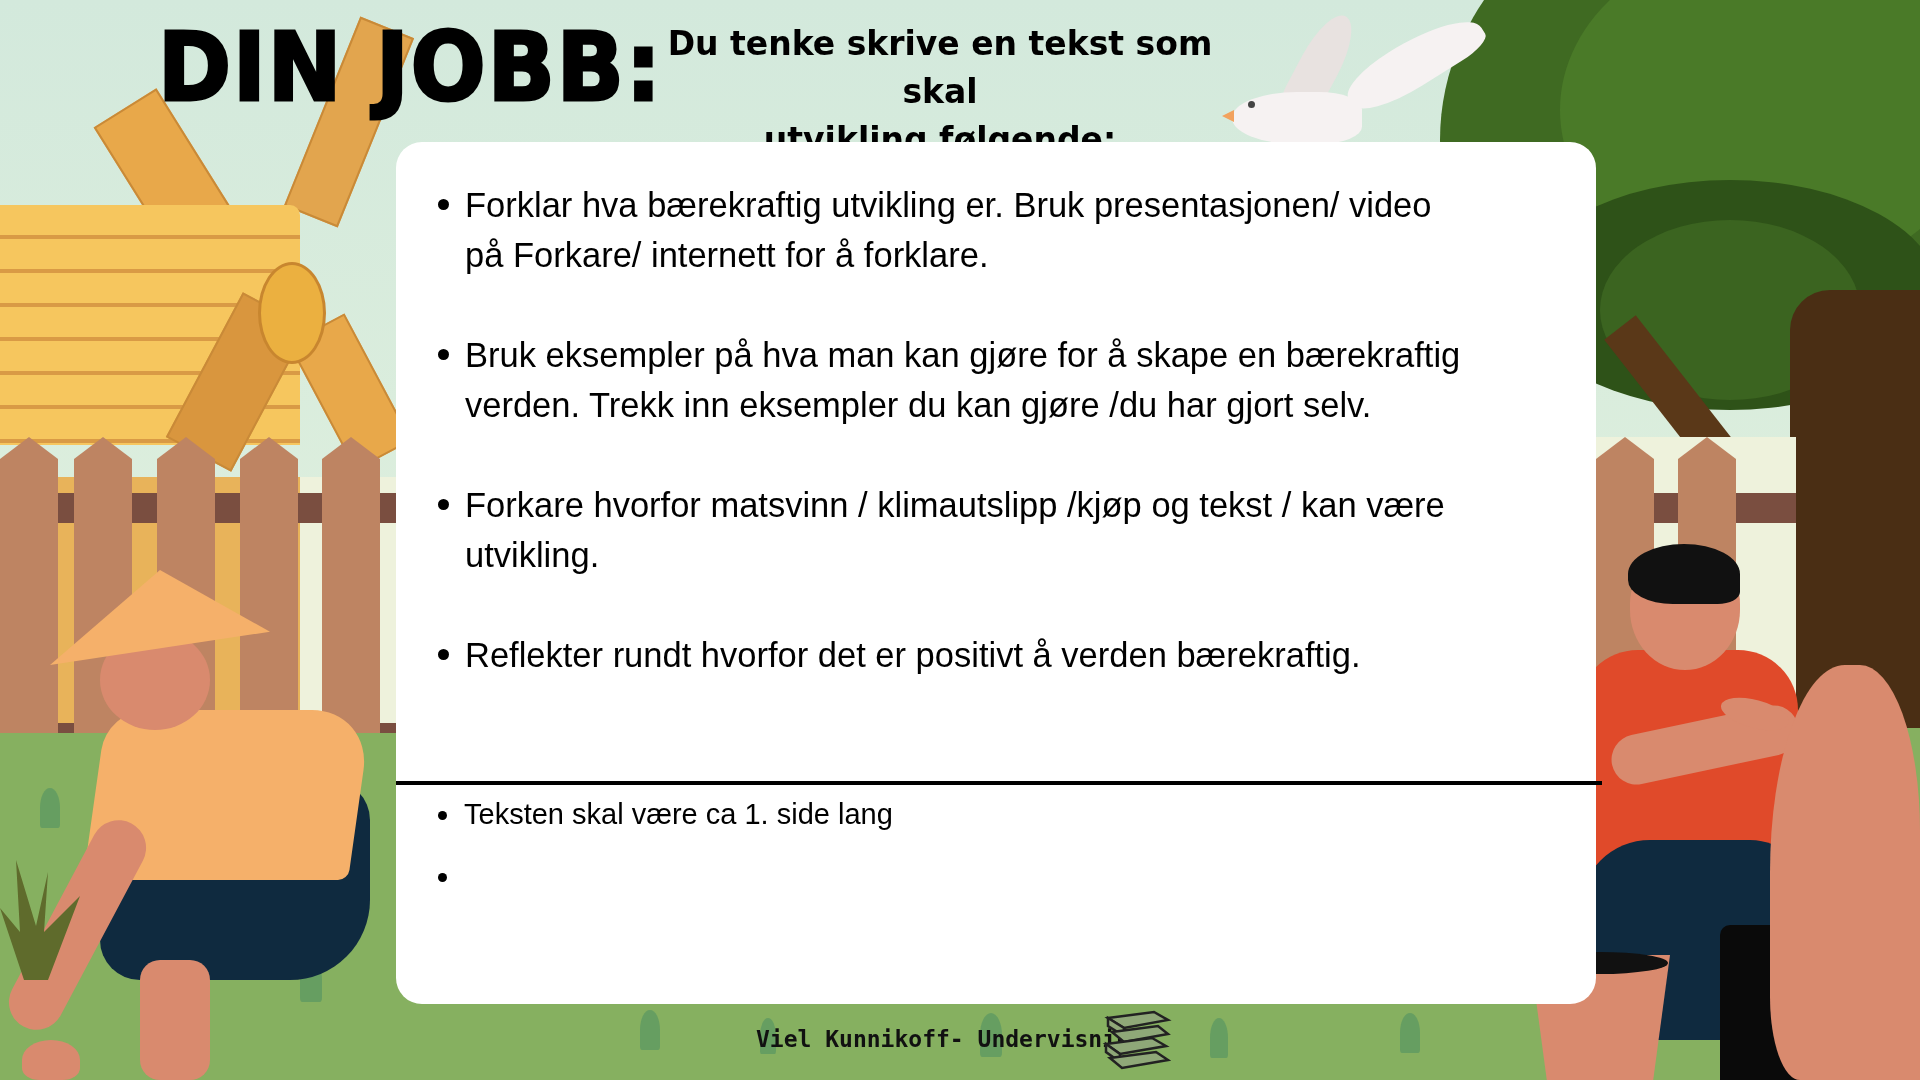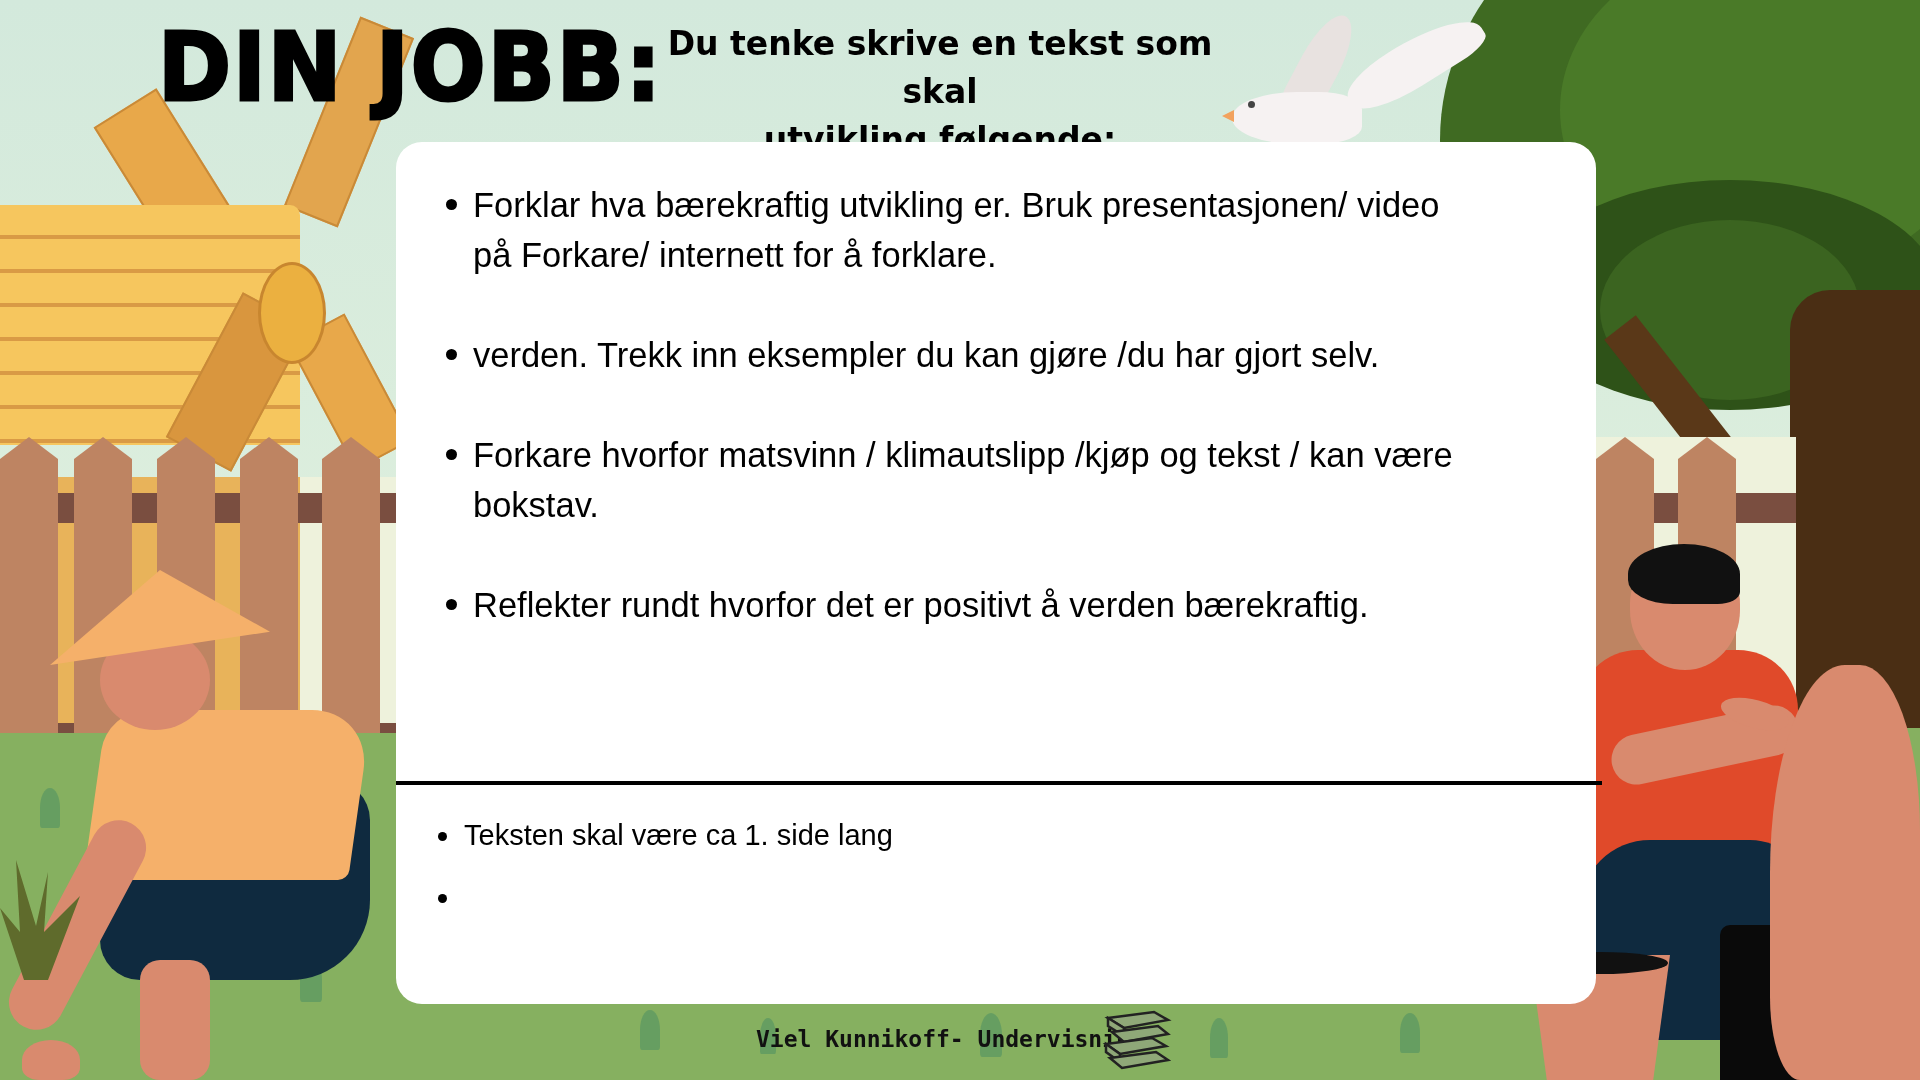--- a/index.html
+++ b/index.html
@@ -51,25 +51,25 @@
     position: absolute; left: 630px; top: 20px; width: 620px; margin: 0;
     font-family: "DejaVu Sans", sans-serif; font-weight: bold; font-size: 33px; line-height: 48px;
     text-align: center; color: #000;
   }
 
   
   .card {
     position: absolute; left: 396px; top: 142px; width: 1200px; height: 862px;
     background: #FFFFFF; border-radius: 26px;
   }
-  .main-list { list-style: none; margin: 0; padding: 0; position: absolute; left: 52px; top: 38px; width: 1130px; }
+  .main-list { list-style: none; margin: 0; padding: 0; position: absolute; left: 44px; top: 38px; width: 1130px; }
   .main-list li { position: relative; padding-left: 25px; font-size: 34.5px; line-height: 50px; color: #000; margin-bottom: 50px; font-family: "Liberation Sans", sans-serif; }
   .bullet { position: absolute; left: -2px; top: 19px; width: 11px; height: 11px; border-radius: 50%; background: #000; }
   .divider { position: absolute; left: 396px; top: 781px; width: 1206px; height: 4px; background: #000; }
-  .sub-list { list-style: none; margin: 0; padding: 0; position: absolute; left: 44px; top: 673px; width: 1140px; }
+  .sub-list { list-style: none; margin: 0; padding: 0; position: absolute; left: 44px; top: 652px; width: 1140px; }
   .sub-list li { position: relative; padding-left: 24px; font-size: 29px; line-height: 40px; color: #000; margin-bottom: 22px; font-family: "Liberation Sans", sans-serif; }
   .sub-list .bullet { width: 9px; height: 9px; top: 17px; }
 
   
   .footer { position: absolute; left: 756px; top: 1026px; font-family: "DejaVu Sans Mono", monospace; font-size: 23px; color: #111; font-weight: bold; }
   .books { position: absolute; left: 1102px; top: 1008px; width: 70px; height: 66px; }
 </style>
 </head>
 <body>
 
@@ -160,26 +160,27 @@
 
 <div class="card">
   <ul class="main-list">
     <li>
       <span class="bullet"></span>
       <div>Forklar hva bærekraftig utvikling er. Bruk presentasjonen/ video</div>
       <div>på Forkare/ internett for å forklare.</div>
     </li>
     <li>
       <span class="bullet"></span>
+      <div>Bruk eksempler på hva man kan gjøre for å skape en bærekraftig</div>
       <div>verden. Trekk inn eksempler du kan gjøre /du har gjort selv.</div>
     </li>
     <li>
       <span class="bullet"></span>
       <div>Forkare hvorfor matsvinn / klimautslipp /kjøp og tekst / kan være</div>
-      <div>bokstav.</div>
+      <div>utvikling.</div>
     </li>
     <li>
       <span class="bullet"></span>
       <div>Reflekter rundt hvorfor det er positivt å verden bærekraftig.</div>
     </li>
   </ul>
 
   <ul class="sub-list">
     <li>
       <span class="bullet"></span>

